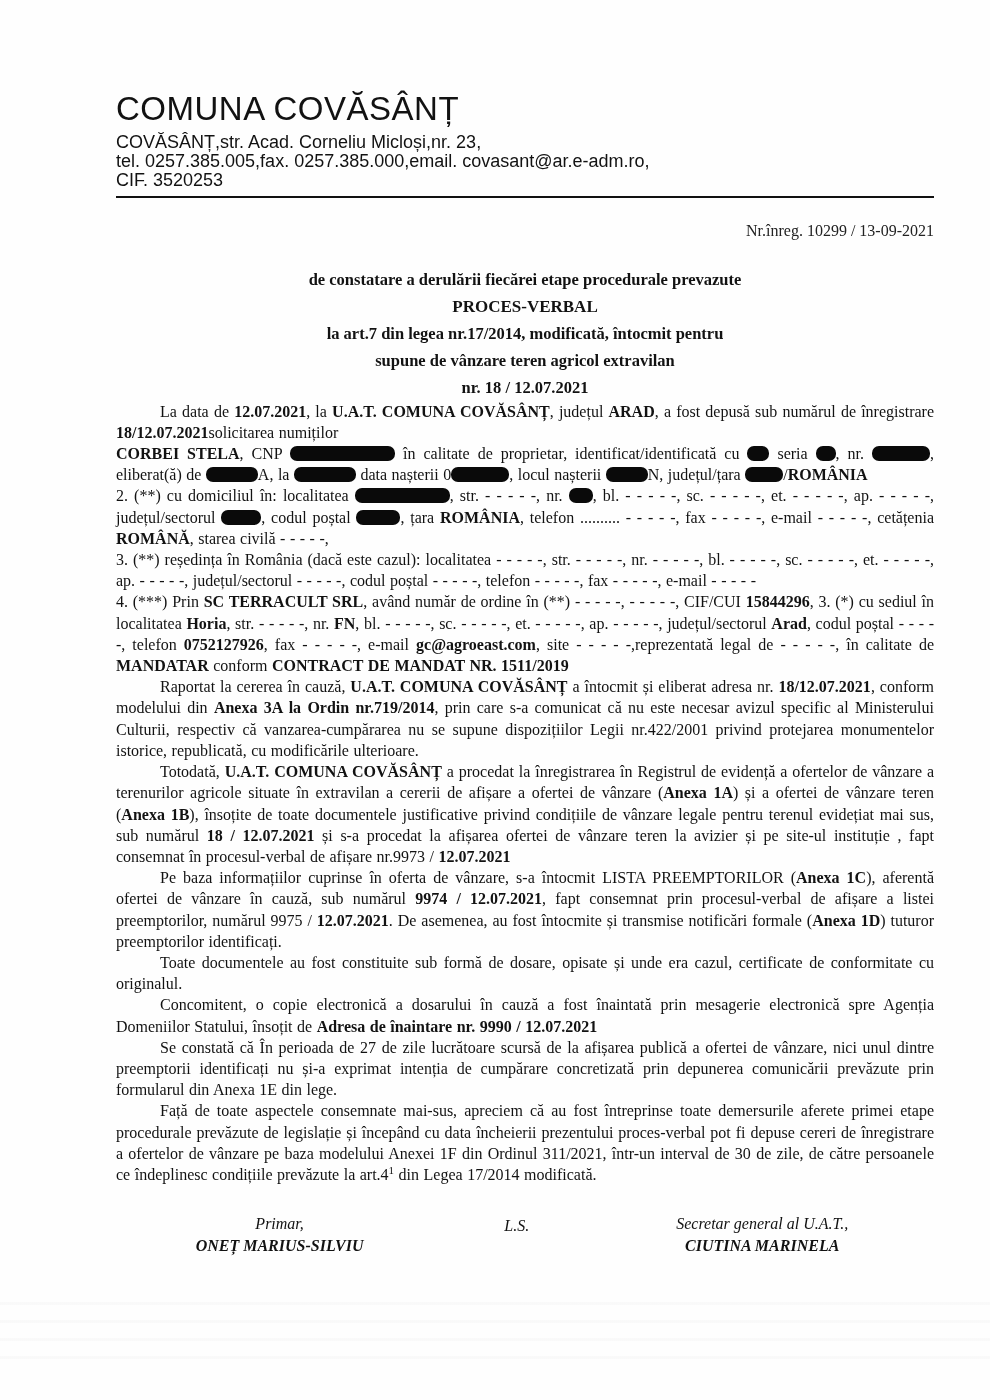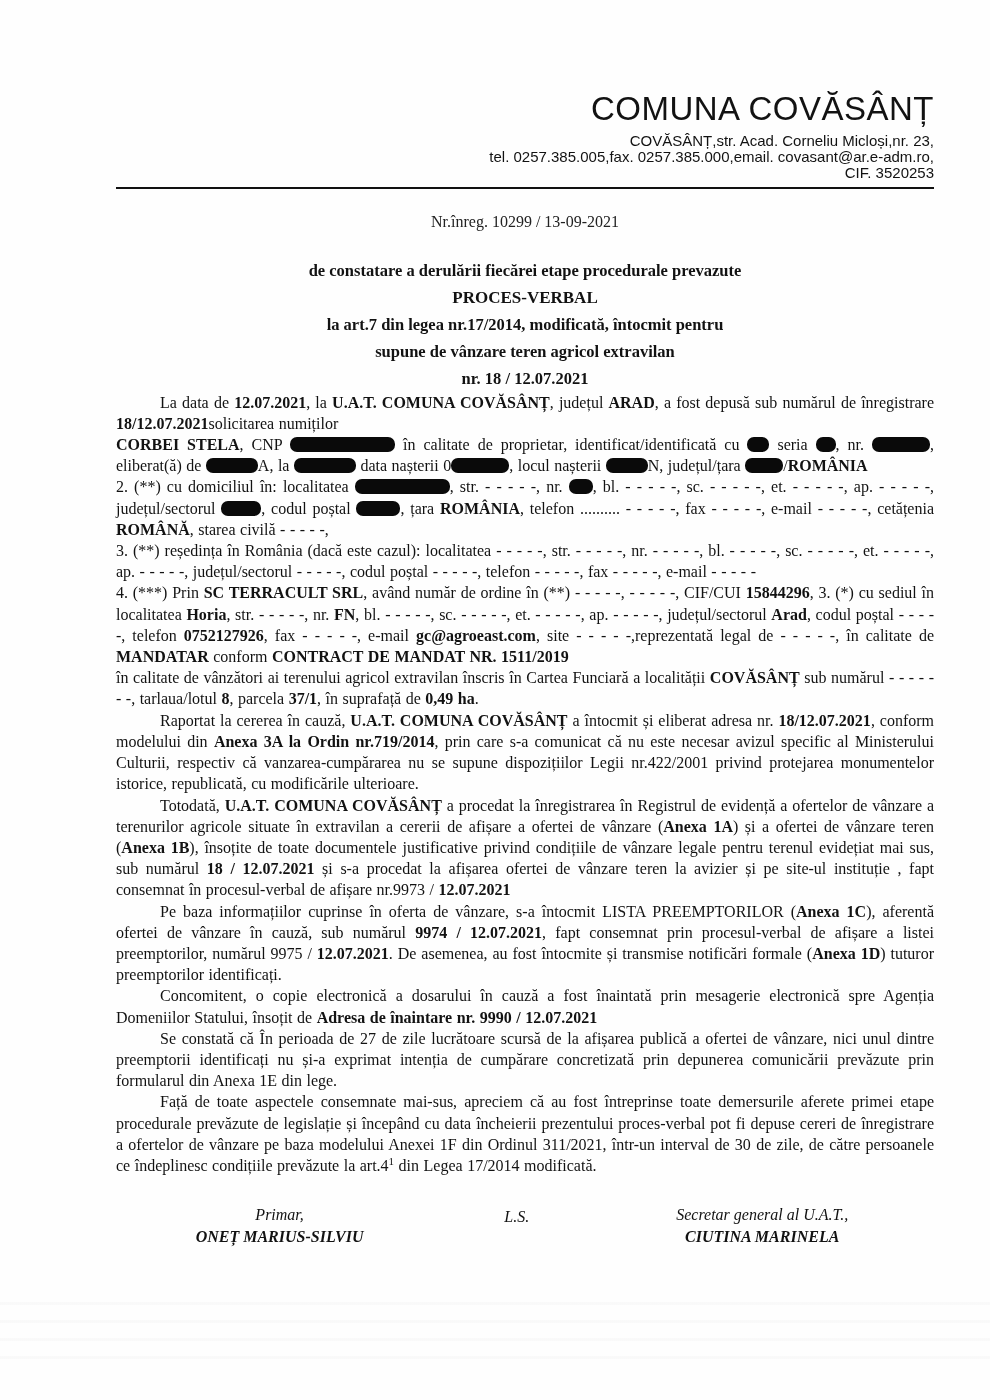--- a/index.html
+++ b/index.html
@@ -8,29 +8,29 @@
     width:990px;height:1400px;
     margin:0 auto;
     background:#fefefe;
     color:#121212;
     box-sizing:border-box;
     padding:92px 56px 0 116px;
     font-family:"Liberation Serif", serif;
     overflow:hidden;
   }
   
-  .letterhead{text-align:right;font-family:"Liberation Sans", sans-serif;}
+  .letterhead{text-align:left;font-family:"Liberation Sans", sans-serif;}
   .org-name{
     font-size:33px;font-weight:400;letter-spacing:.5px;
     margin:0 0 6px 0;line-height:1.05;
   }
-  .addr{font-size:15px;line-height:1.0;margin:1px 0;}
+  .addr{font-size:18px;line-height:1.0;margin:1px 0;}
   .lh-divider{border:none;border-top:2px solid #111;margin:7px 0 0 0;}
   
-  .reg-line{text-align:center;font-size:16px;margin-top:24px;color:#222;}
+  .reg-line{text-align:right;font-size:16px;margin-top:24px;color:#222;}
   
   .title-block{text-align:center;margin-top:26px;font-weight:bold;}
   .title-line{font-size:16.5px;line-height:27px;margin:0;}
   .title-line.main{font-size:17px;}
   
   .doc-body{}
   .para{
     font-size:16px;line-height:21.2px;
     text-align:justify;margin:0;
     word-spacing:.5px;
@@ -83,24 +83,24 @@
     <p class="title-line">supune de vânzare teren agricol extravilan</p>
     <p class="title-line">nr. 18 / 12.07.2021</p>
   </section>
 
   <main class="doc-body" id="doc-body">
       <p class="para indent">La data de <b>12.07.2021</b>, la <b>U.A.T. COMUNA COVĂSÂNȚ</b>, județul <b>ARAD</b>, a fost depusă sub numărul de înregistrare <b>18/12.07.2021</b>solicitarea numiților</p>
       <p class="para"><b>CORBEI STELA</b>, CNP <span class="redact" style="width: 105px;"></span> în calitate de proprietar, identificat/identificată cu <span class="redact" style="width: 22px;"></span> seria <span class="redact" style="width: 20px;"></span>, nr. <span class="redact" style="width: 58px;"></span>, eliberat(ă) de <span class="redact" style="width: 52px;"></span>A, la <span class="redact" style="width: 62px;"></span> data nașterii 0<span class="redact" style="width: 58px;"></span>, locul nașterii <span class="redact" style="width: 42px;"></span>N, județul/țara <span class="redact" style="width: 38px;"></span>/<b>ROMÂNIA</b></p>
       <p class="para">2. (**) cu domiciliul în: localitatea <span class="redact" style="width: 95px;"></span>, str. - - - - -, nr. <span class="redact" style="width: 24px;"></span>, bl. - - - - -, sc. - - - - -, et. - - - - -, ap. - - - - -, județul/sectorul <span class="redact" style="width: 40px;"></span>, codul poștal <span class="redact" style="width: 44px;"></span>, țara <b>ROMÂNIA</b>, telefon .......... - - - - -, fax - - - - -, e-mail - - - - -, cetățenia <b>ROMÂNĂ</b>, starea civilă - - - - -,</p>
       <p class="para">3. (**) reședința în România (dacă este cazul): localitatea - - - - -, str. - - - - -, nr. - - - - -, bl. - - - - -, sc. - - - - -, et. - - - - -, ap. - - - - -, județul/sectorul - - - - -, codul poștal - - - - -, telefon - - - - -, fax - - - - -, e-mail - - - - -</p>
       <p class="para">4. (***) Prin <b>SC TERRACULT SRL</b>, având număr de ordine în (**) - - - - -, - - - - -, CIF/CUI <b>15844296</b>, 3. (*) cu sediul în localitatea <b>Horia</b>, str. - - - - -, nr. <b>FN</b>, bl. - - - - -, sc. - - - - -, et. - - - - -, ap. - - - - -, județul/sectorul <b>Arad</b>, codul poștal - - - - -, telefon <b>0752127926</b>, fax - - - - -, e-mail <b>gc@agroeast.com</b>, site - - - - -,reprezentată legal de - - - - -, în calitate de <b>MANDATAR</b> conform <b>CONTRACT DE MANDAT NR. 1511/2019</b></p>
-      <p class="para">în calitate de vânzători ai terenului agricol extravilan înscris în Cartea Funciară a localității <b>COVĂSÂNȚ</b> sub numărul - - - - - - -, tarlaua/lotul <b>8</b>, parcela <b>37/1</b>, în suprafață de <b>0,49 ha</b>.</p>
       <p class="para indent">Raportat la cererea în cauză, <b>U.A.T. COMUNA COVĂSÂNȚ</b> a întocmit și eliberat adresa nr. <b>18/12.07.2021</b>, conform modelului din <b>Anexa 3A la Ordin nr.719/2014</b>, prin care s-a comunicat că nu este necesar avizul specific al Ministerului Culturii, respectiv că vanzarea-cumpărarea nu se supune dispozițiilor Legii nr.422/2001 privind protejarea monumentelor istorice, republicată, cu modificările ulterioare.</p>
       <p class="para indent">Totodată, <b>U.A.T. COMUNA COVĂSÂNȚ</b> a procedat la înregistrarea în Registrul de evidență a ofertelor de vânzare a terenurilor agricole situate în extravilan a cererii de afișare a ofertei de vânzare (<b>Anexa 1A</b>) și a ofertei de vânzare teren (<b>Anexa 1B</b>), însoțite de toate documentele justificative privind condițiile de vânzare legale pentru terenul evidețiat mai sus, sub numărul <b>18 / 12.07.2021</b> și s-a procedat la afișarea ofertei de vânzare teren la avizier și pe site-ul instituție , fapt consemnat în procesul-verbal de afișare nr.9973 / <b>12.07.2021</b></p>
       <p class="para indent">Pe baza informațiilor cuprinse în oferta de vânzare, s-a întocmit LISTA PREEMPTORILOR (<b>Anexa 1C</b>), aferentă ofertei de vânzare în cauză, sub numărul <b>9974 / 12.07.2021</b>, fapt consemnat prin procesul-verbal de afișare a listei preemptorilor, numărul 9975 / <b>12.07.2021</b>. De asemenea, au fost întocmite și transmise notificări formale (<b>Anexa 1D</b>) tuturor preemptorilor identificați.</p>
+      <p class="para indent">Toate documentele au fost constituite sub formă de dosare, opisate și unde era cazul, certificate de conformitate cu originalul.</p>
       <p class="para indent">Concomitent, o copie electronică a dosarului în cauză a fost înaintată prin mesagerie electronică spre Agenția Domeniilor Statului, însoțit de <b>Adresa de înaintare nr. 9990 / 12.07.2021</b></p>
       <p class="para indent">Se constată că În perioada de 27 de zile lucrătoare scursă de la afișarea publică a ofertei de vânzare, nici unul dintre preemptorii identificați nu și-a exprimat intenția de cumpărare concretizată prin depunerea comunicării prevăzute prin formularul din Anexa 1E din lege.</p>
       <p class="para indent">Față de toate aspectele consemnate mai-sus, apreciem că au fost întreprinse toate demersurile aferete primei etape procedurale prevăzute de legislație și începând cu data încheierii prezentului proces-verbal pot fi depuse cereri de înregistrare a ofertelor de vânzare pe baza modelului Anexei 1F din Ordinul 311/2021, într-un interval de 30 de zile, de către persoanele ce îndeplinesc condițiile prevăzute la art.4<sup>1</sup> din Legea 17/2014 modificată.</p>
     </main>
 
   <section class="sig-block">
     <div class="sig-col">
       <p class="sig-role">Primar,</p>
       <p class="sig-name">ONEȚ MARIUS-SILVIU</p>
     </div>

